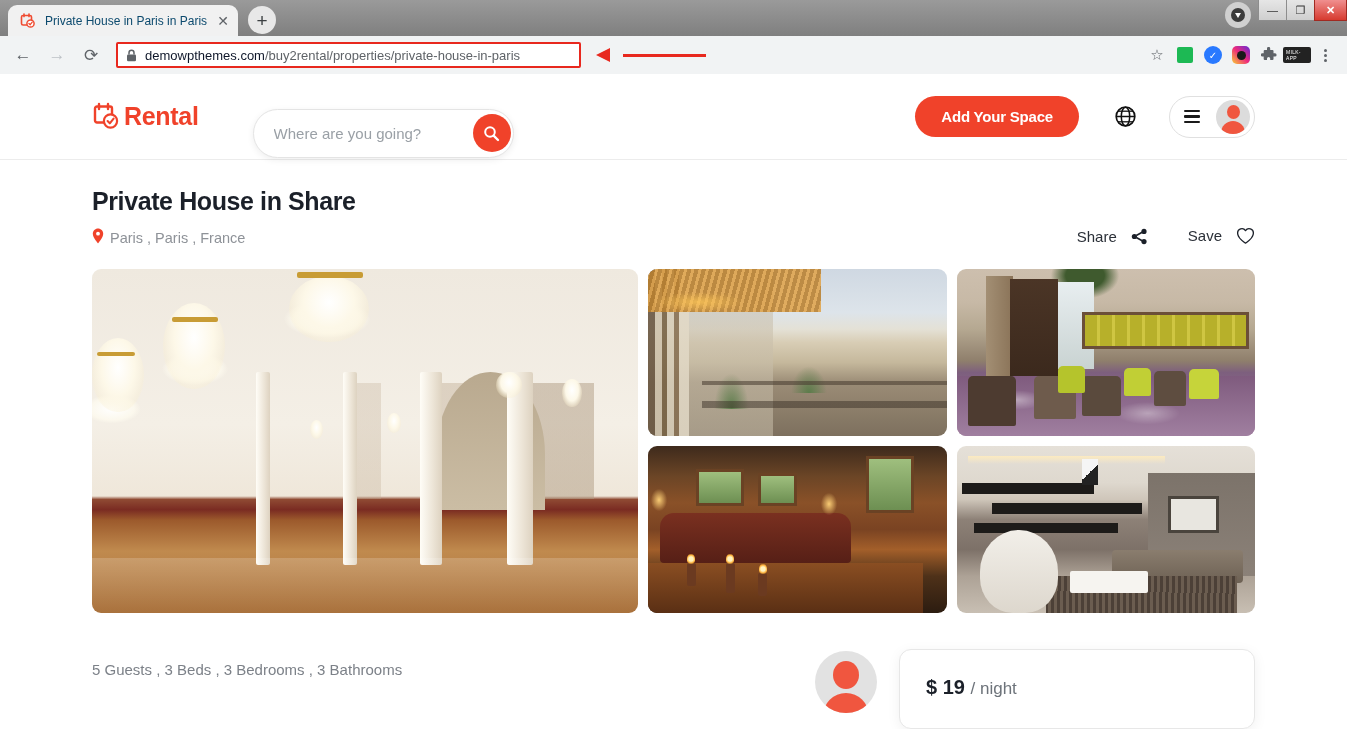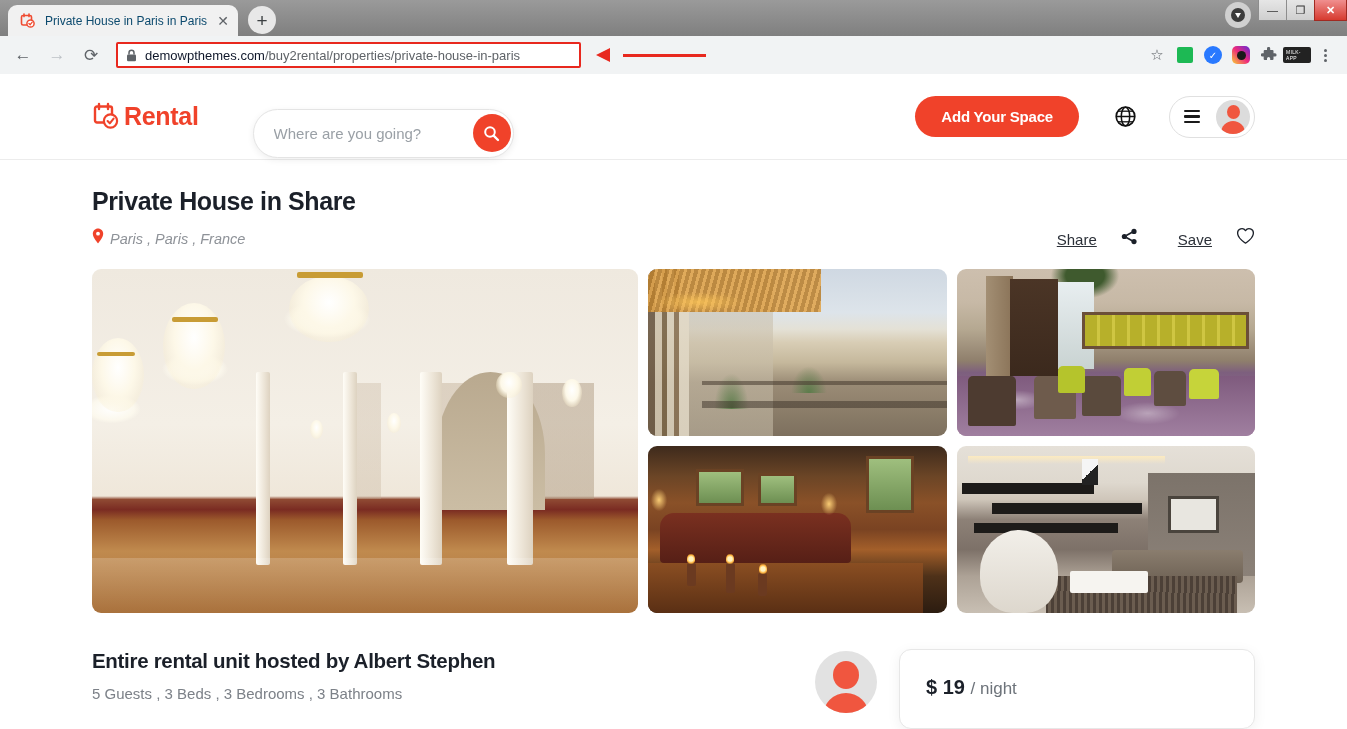--- a/index.html
+++ b/index.html
@@ -257,23 +257,23 @@
 
   .content { padding: 0 92px; }
   .title-row { padding-top: 27px; }
   .page-title {
     font-size: 25px;
     color: #1b2029;
     font-weight: bold;
     letter-spacing: -0.4px;
   }
   .sub-row { display: flex; align-items: center; margin-top: 11px; }
-  .loc { display: flex; align-items: flex-end; gap: 6px; color: #8e9298; font-size: 14.5px; font-style: italic; }
+  .loc { display: flex; align-items: center; gap: 6px; color: #8e9298; font-size: 14.5px; }
   .sub-spacer { flex: 1; }
-  .act { display: flex; align-items: flex-end; gap: 24px; font-size: 15px; color: #2b3038; margin-left: 40px; text-decoration: underline; }
+  .act { display: flex; align-items: flex-start; gap: 14px; font-size: 15px; color: #2b3038; margin-left: 40px; }
 
   .gallery {
     margin-top: 21px;
     display: flex;
     gap: 10px;
     height: 344px;
   }
   .g-main {
     width: 546px;
     border-radius: 9px;
@@ -694,21 +694,20 @@
               <div class="modern-ctable"></div>
               <div class="modern-egg"></div>
             </div>
           </div>
         </div>
       </div>
     </div>
 
     <div class="host-row">
       <div class="host-left">
-        <div class="host-title">Entire rental unit hosted by Albert Stephen</div>
         <div class="host-meta">5 Guests , 3 Beds , 3 Bedrooms , 3 Bathrooms</div>
       </div>
       <div class="host-right">
         <span class="avatar-lg">
           <span class="head"></span>
             <span class="body"></span>
         </span>
         <div class="price-card">
           <div class="price-line">
             <span class="amt">$ 19</span>

